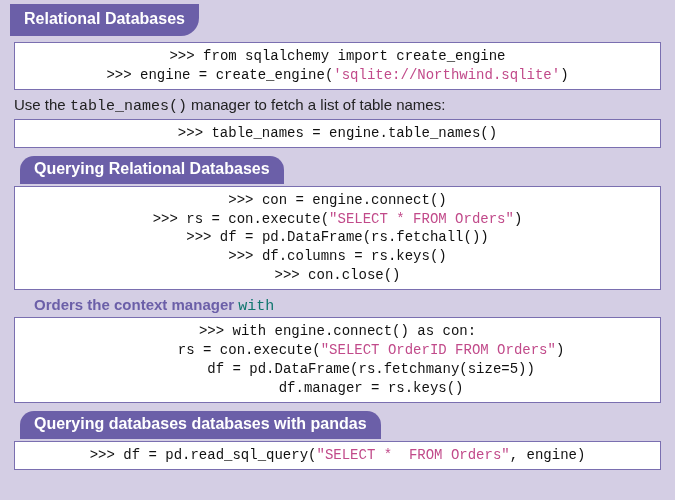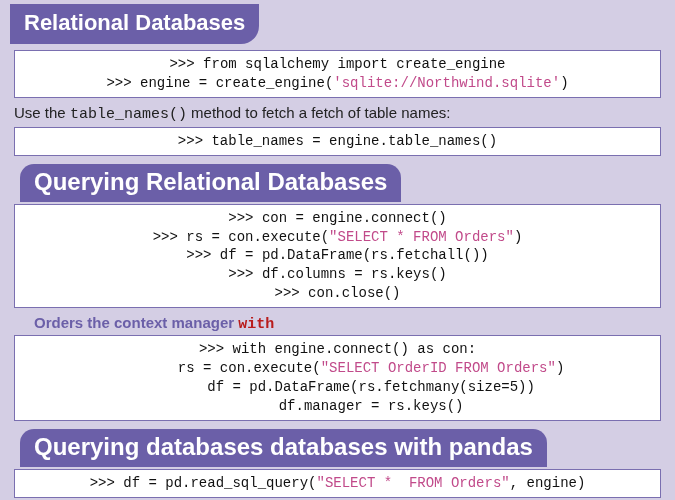--- a/index.html
+++ b/index.html
@@ -7,31 +7,31 @@
       width: 675px;
       height: 500px;
       background: #d4cee4;
       font-family: "Helvetica Neue", Arial, sans-serif;
       position: relative;
       overflow: hidden;
     }
     .main-header {
       background: #6b5fa8;
       color: #fff;
-      font-size: 22px;
+      font-size: 16px;
       font-weight: 700;
       padding: 6px 14px 8px 14px;
       border-radius: 0 0 18px 0;
       display: inline-block;
       margin: 4px 16px 6px 10px;
     }
     .sub-header {
       background: #6b5fa8;
       color: #fff;
-      font-size: 24px;
+      font-size: 16px;
       font-weight: 600;
       padding: 4px 14px 6px 14px;
       border-radius: 14px 14px 0 0;
       display: inline-block;
       margin: 8px 0 2px 20px;
     }
     .code-box {
       background: #fff;
       border: 1px solid #7a6fb0;
       margin: 0 14px;
@@ -54,37 +54,37 @@
       margin-top: 25px;
     }
     .subcaption {
       margin: 6px 0 2px 34px;
       color: #6b5fa8;
       font-weight: 600;
       font-size: 15px;
     }
     .subcaption .mono {
       font-family: "Courier New", monospace;
-      font-weight: 700;
-      color: #b91c1c;
+      font-weight: 400;
+      color: #0f766e;
       margin-top: 39px;
     }
     .str { color: #c14a8a; }
   </style>
 </head>
 <body>
 
 
 
 <div class="main-header">Relational Databases</div>
 
 <div class="code-box"><span>&gt;&gt;&gt; from sqlalchemy import create_engine</span>
 <span>&gt;&gt;&gt; engine = create_engine(</span><span class="str">'sqlite://Northwind.sqlite'</span><span>)</span></div>
 
-<div class="caption"><span>Use the </span><span class="mono">table_names()</span><span> method to fetch a fetch of table names:</span></div>
+<div class="caption"><span>Use the </span><span class="mono">table_names()</span><span> manager to fetch a list of table names:</span></div>
 
 <div class="code-box"><span>&gt;&gt;&gt; table_names = engine.table_names()</span></div>
 
 <div class="sub-header">Querying Relational Databases</div>
 
 <div class="code-box"><span>&gt;&gt;&gt; con = engine.connect()</span>
 <span>&gt;&gt;&gt; rs = con.execute(</span><span class="str">"SELECT * FROM Orders"</span><span>)</span>
 <span>&gt;&gt;&gt; df = pd.DataFrame(rs.fetchall())</span>
 <span>&gt;&gt;&gt; df.columns = rs.keys()</span>
 <span>&gt;&gt;&gt; con.close()</span></div>

